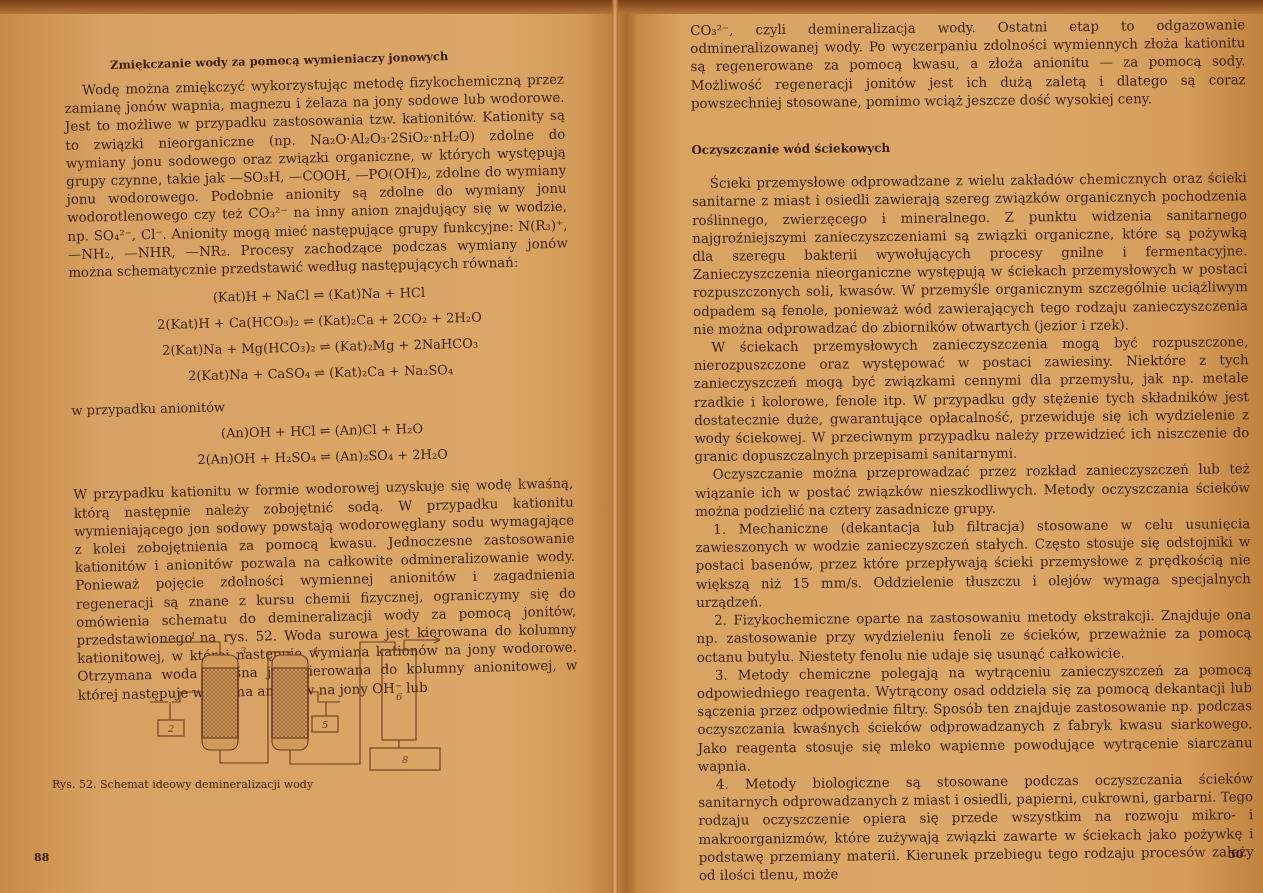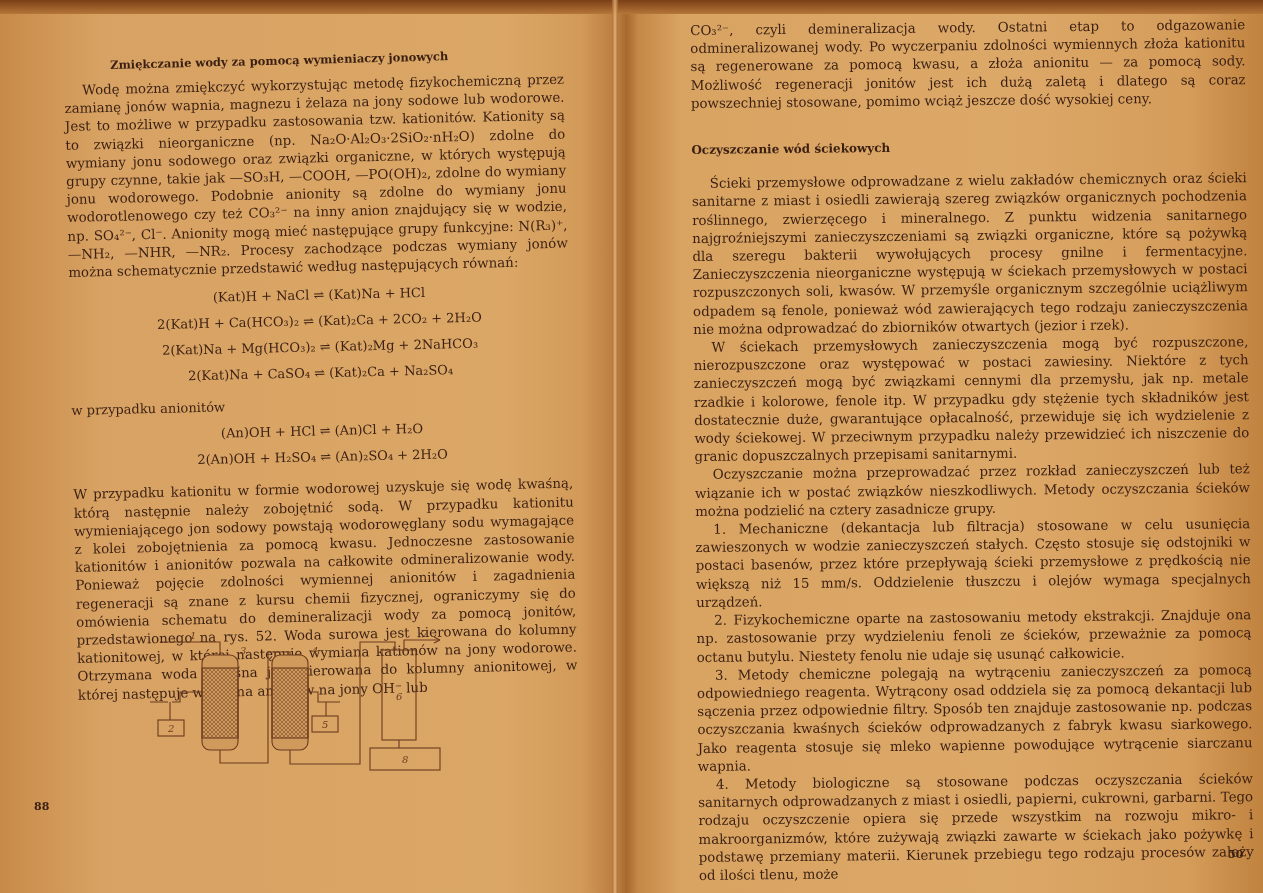--- a/index.html
+++ b/index.html
@@ -104,23 +104,24 @@
         <text x="90" y="24">3</text>
         <text x="162" y="24">4</text>
         <text x="172" y="98">5</text>
         <text x="246" y="70">6</text>
         <text x="272" y="7">7</text>
         <text x="252" y="133">8</text>
       </g>
     </svg>
 
     <div class="caption">
+      <div class="title">Rys. 52. Schemat ideowy demineralizacji wody</div>
     </div>
 
-    <div class="pageno" style="left:34px; top:800px;">88</div>
+    <div class="pageno" style="left:34px; top:851px;">88</div>
   </div>
 
   <div class="page right">
     <div class="textblock" style="top:22px;">
       <p>CO₃²⁻, czyli demineralizacja wody. Ostatni etap to odgazowanie odmineralizowanej wody. Po wyczerpaniu zdolności wymiennych złoża kationitu są regenerowane za pomocą kwasu, a złoża anionitu — za pomocą sody. Możliwość regeneracji jonitów jest ich dużą zaletą i dlatego są coraz powszechniej stosowane, pomimo wciąż jeszcze dość wysokiej ceny.</p>
       <div style="height:28px"></div>
       <div class="bold" style="font-size:12px;">Oczyszczanie wód ściekowych</div>
       <div style="height:16px"></div>
       <p class="indent">Ścieki przemysłowe odprowadzane z wielu zakładów chemicznych oraz ścieki sanitarne z miast i osiedli zawierają szereg związków organicznych pochodzenia roślinnego, zwierzęcego i mineralnego. Z punktu widzenia sanitarnego najgroźniejszymi zanieczyszczeniami są związki organiczne, które są pożywką dla szeregu bakterii wywołujących procesy gnilne i fermentacyjne. Zanieczyszczenia nieorganiczne występują w ściekach przemysłowych w postaci rozpuszczonych soli, kwasów. W przemyśle organicznym szczególnie uciążliwym odpadem są fenole, ponieważ wód zawierających tego rodzaju zanieczyszczenia nie można odprowadzać do zbiorników otwartych (jezior i rzek).</p>
       <p class="indent">W ściekach przemysłowych zanieczyszczenia mogą być rozpuszczone, nierozpuszczone oraz występować w postaci zawiesiny. Niektóre z tych zanieczyszczeń mogą być związkami cennymi dla przemysłu, jak np. metale rzadkie i kolorowe, fenole itp. W przypadku gdy stężenie tych składników jest dostatecznie duże, gwarantujące opłacalność, przewiduje się ich wydzielenie z wody ściekowej. W przeciwnym przypadku należy przewidzieć ich niszczenie do granic dopuszczalnych przepisami sanitarnymi.</p>

